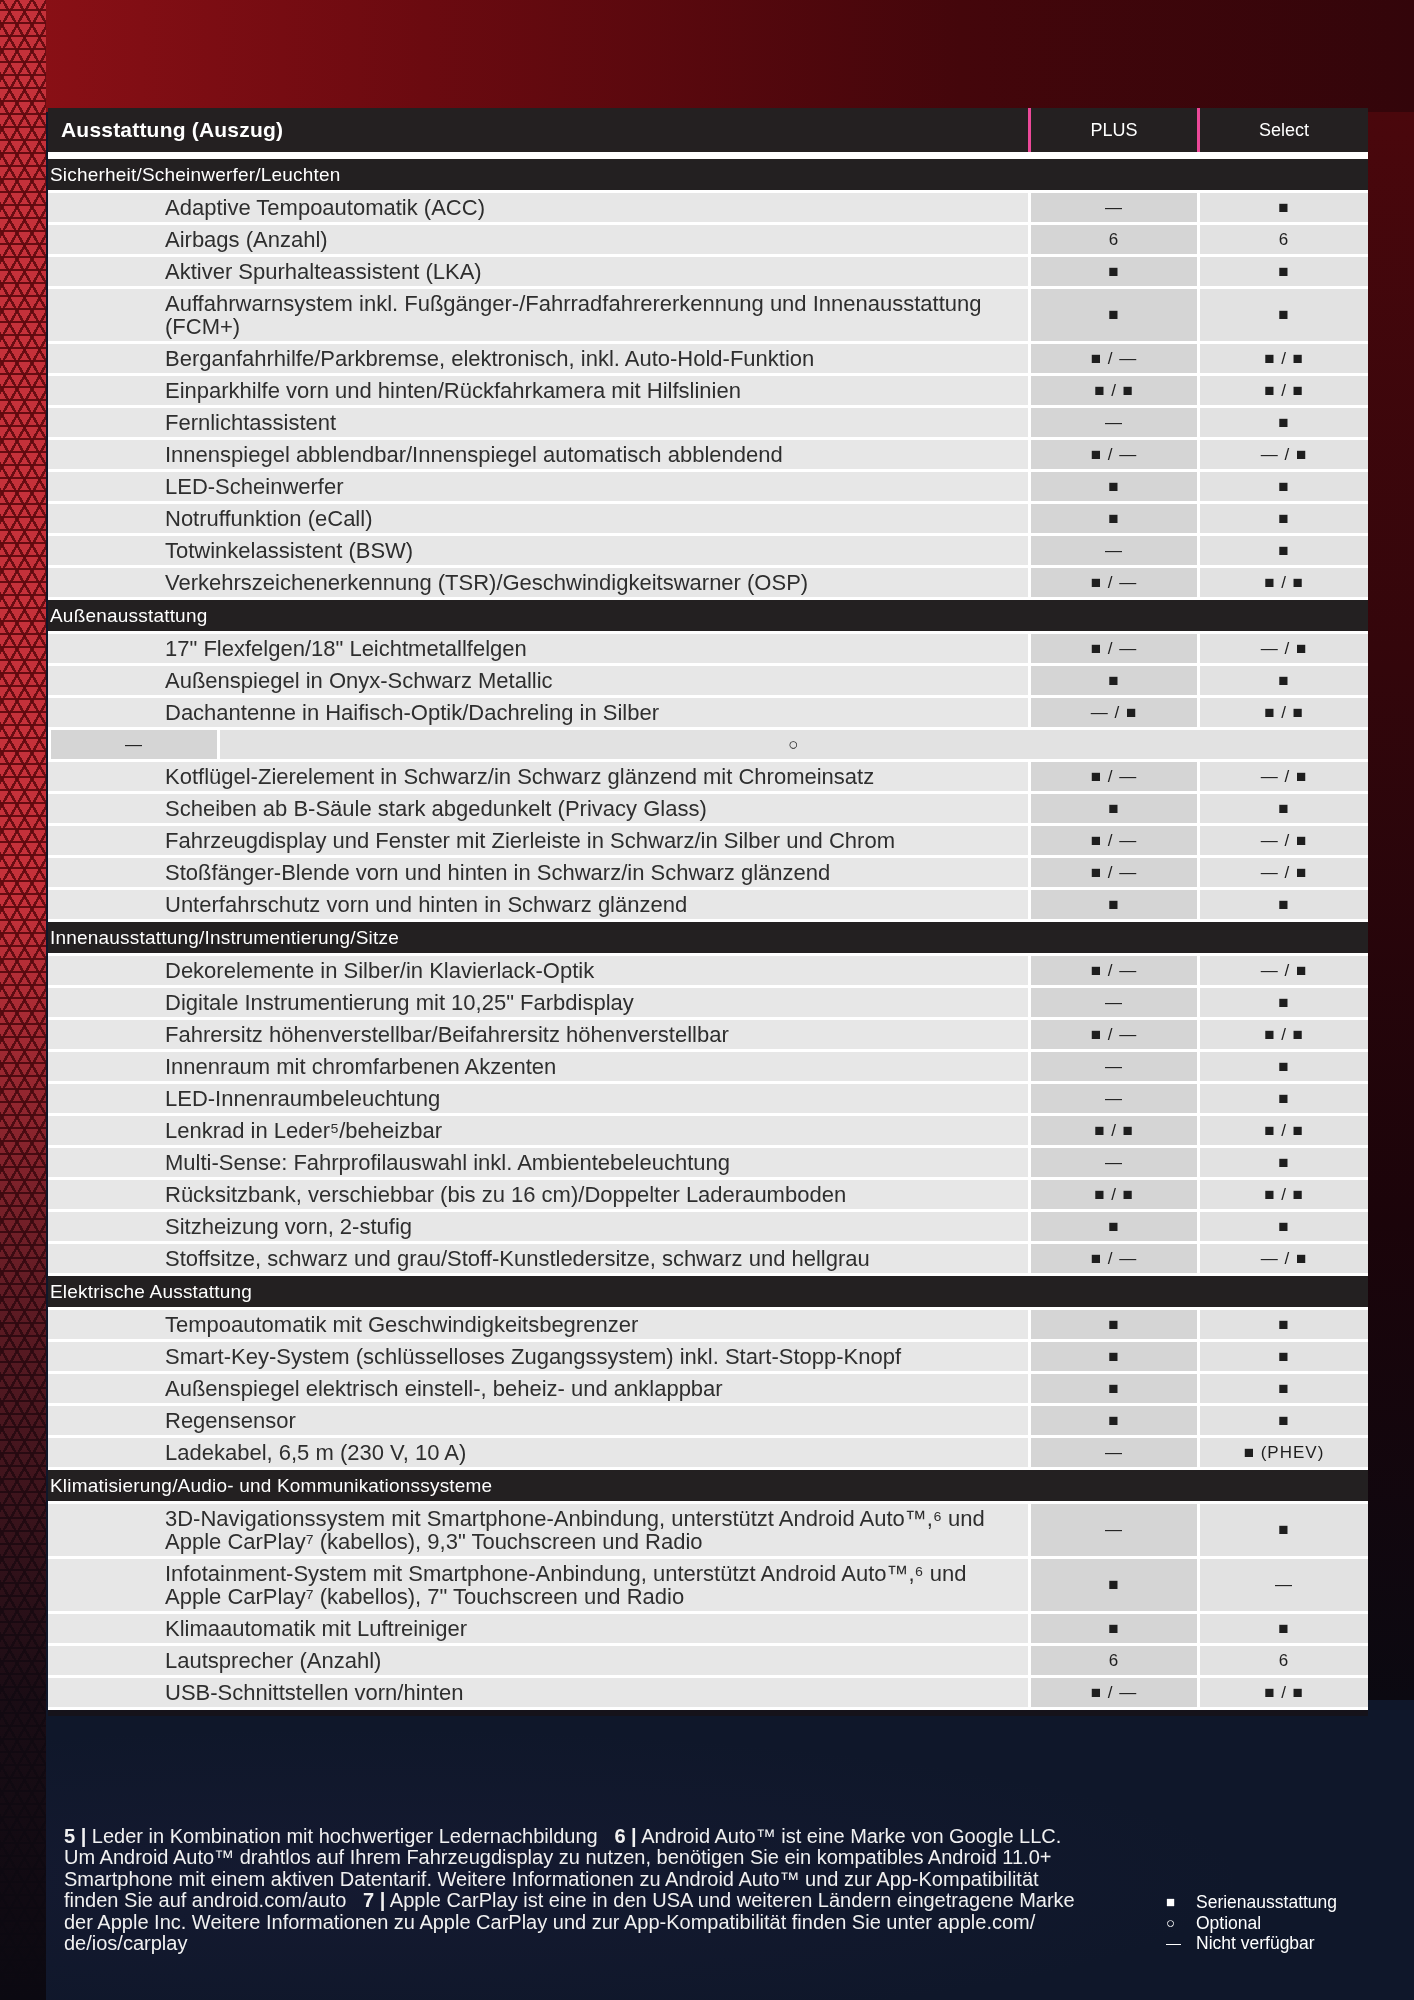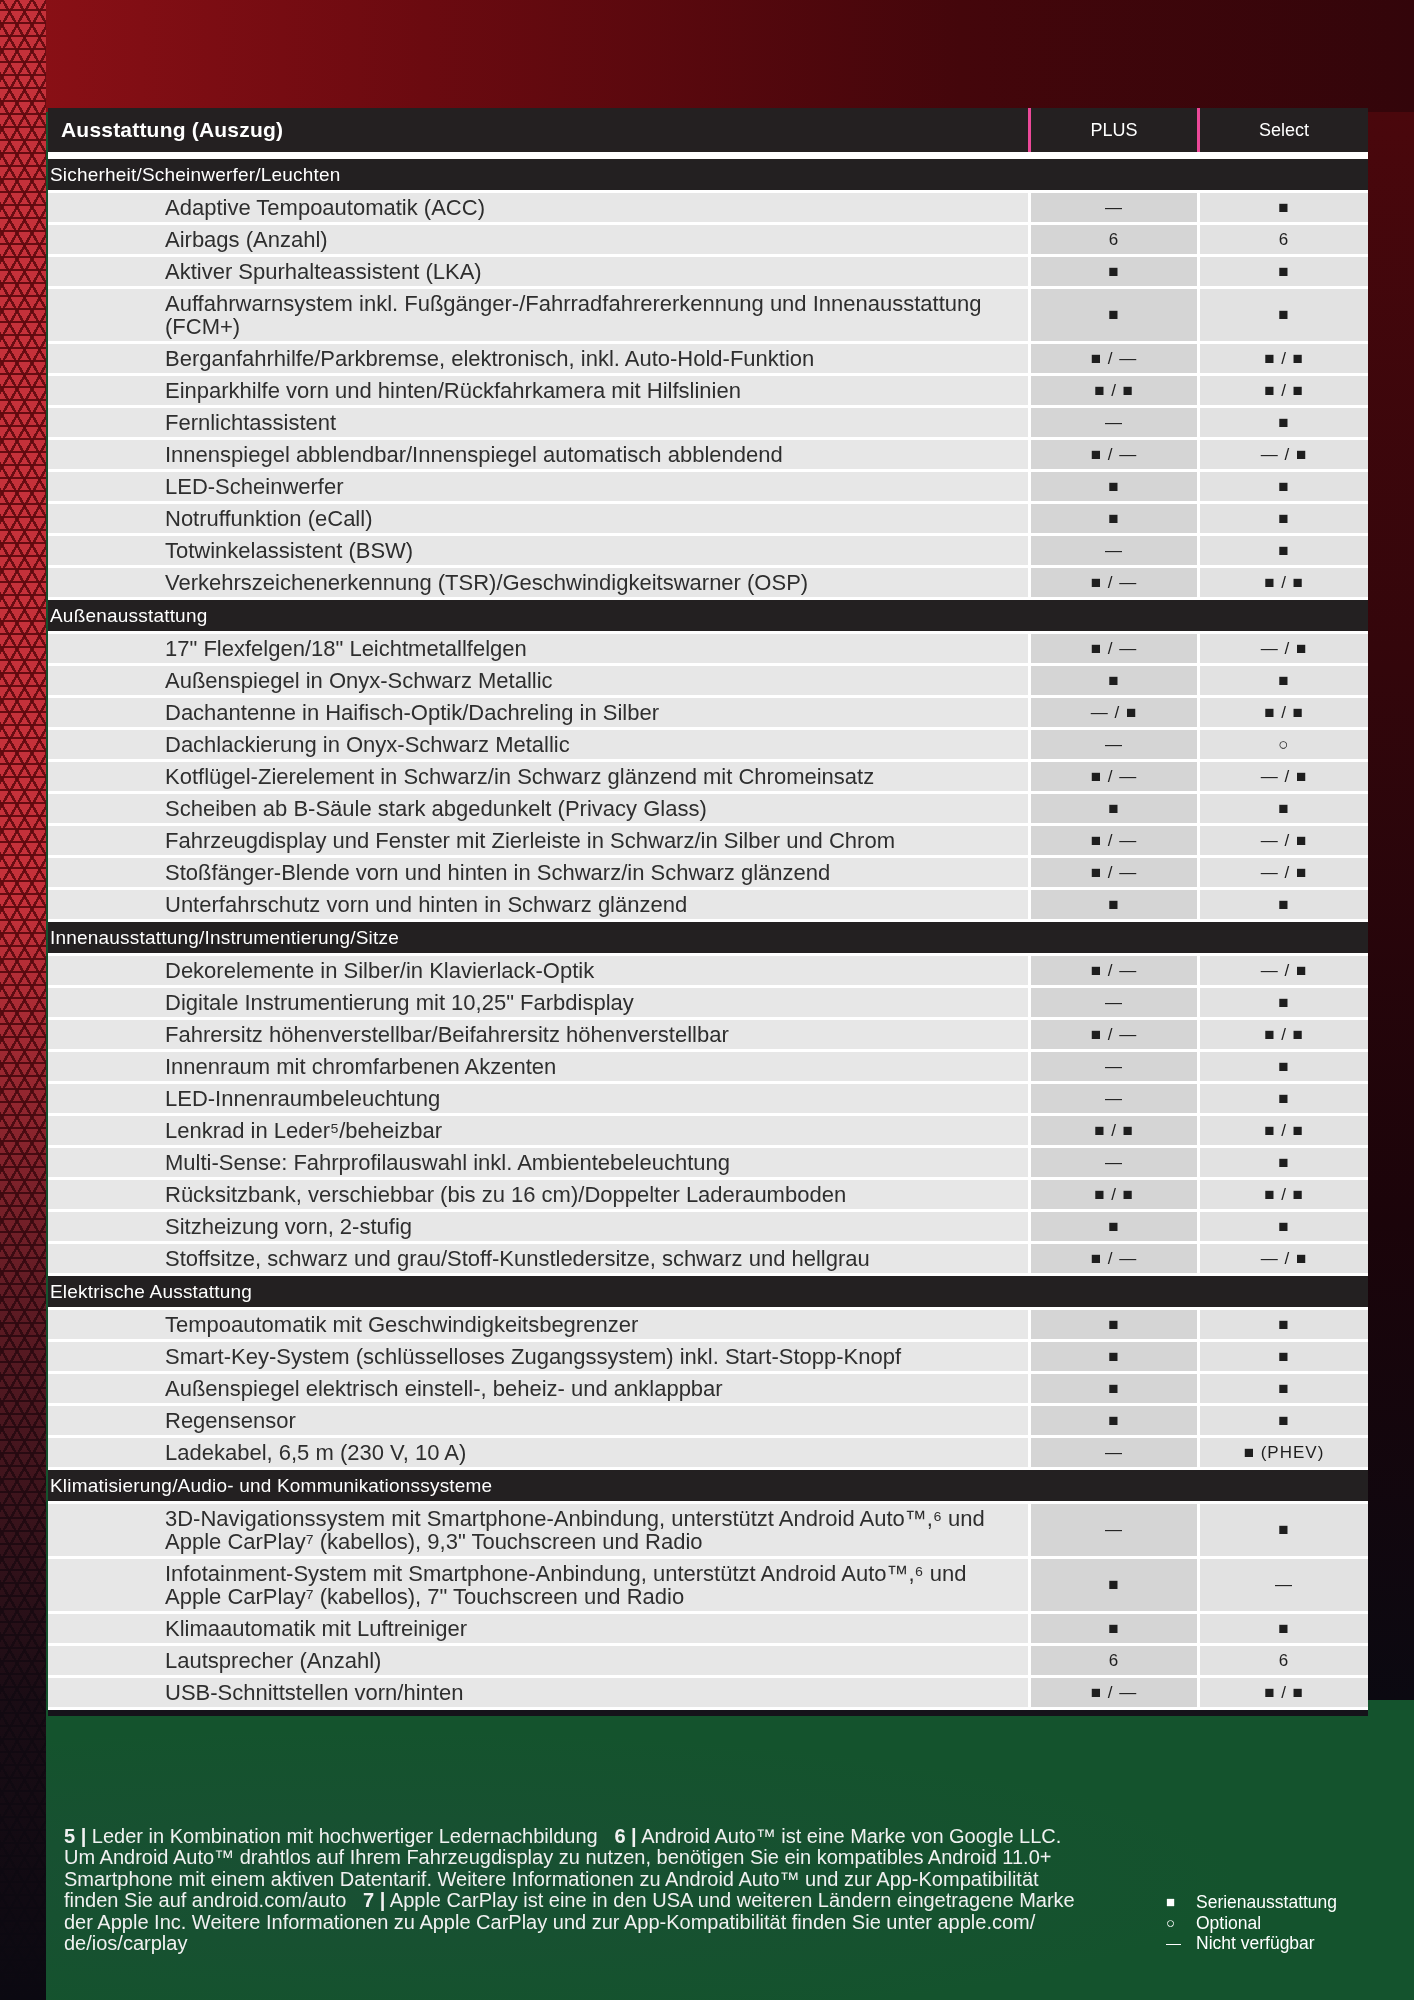--- a/index.html
+++ b/index.html
@@ -1,17 +1,17 @@
 <!DOCTYPE html>
 <html><head>
 <meta charset="utf-8">
 <style>
   html,body{margin:0;padding:0;}
   body{font-family:"Liberation Sans",sans-serif;}
-  .page{position:relative;width:1414px;height:2000px;overflow:hidden;background:#14532d;}
+  .page{position:relative;width:1414px;height:2000px;overflow:hidden;background:#0f172a;}
 
   
   .bg-top{position:absolute;left:0;top:0;width:1414px;height:112px;
     background:linear-gradient(90deg,#8c1016 0%,#6b0a10 30%,#44060b 68%,#33050a 100%);}
   .bg-right{position:absolute;left:1368px;top:112px;width:46px;height:1588px;
     background:linear-gradient(180deg,#4a070c 0%,#33060b 35%,#1b040a 70%,#0b0911 100%);}
   .bg-glow{position:absolute;left:0;top:1700px;width:1414px;height:300px;
     background:radial-gradient(ellipse at 25% 60%, rgba(70,50,110,0.10), rgba(0,0,0,0) 60%);}
   .honeycomb{position:absolute;left:0;top:0;width:46px;height:2000px;
     background:
@@ -157,21 +157,20 @@
     <div class="c-select">■</div>
   </div>
 
   <div class="row">
     <div class="c-feature">Dachantenne in Haifisch-Optik/Dachreling in Silber</div>
     <div class="c-plus">— / ■</div>
     <div class="c-select">■ / ■</div>
   </div>
 
   <div class="row">
-    <div class="c-feature">Dachlackierung in Onyx-Schwarz Metallic</div>
     <div class="c-plus">—</div>
     <div class="c-select">○</div>
   </div>
 
   <div class="row">
     <div class="c-feature">Kotflügel-Zierelement in Schwarz/in Schwarz glänzend mit Chromeinsatz</div>
     <div class="c-plus">■ / —</div>
     <div class="c-select">— / ■</div>
   </div>
 

